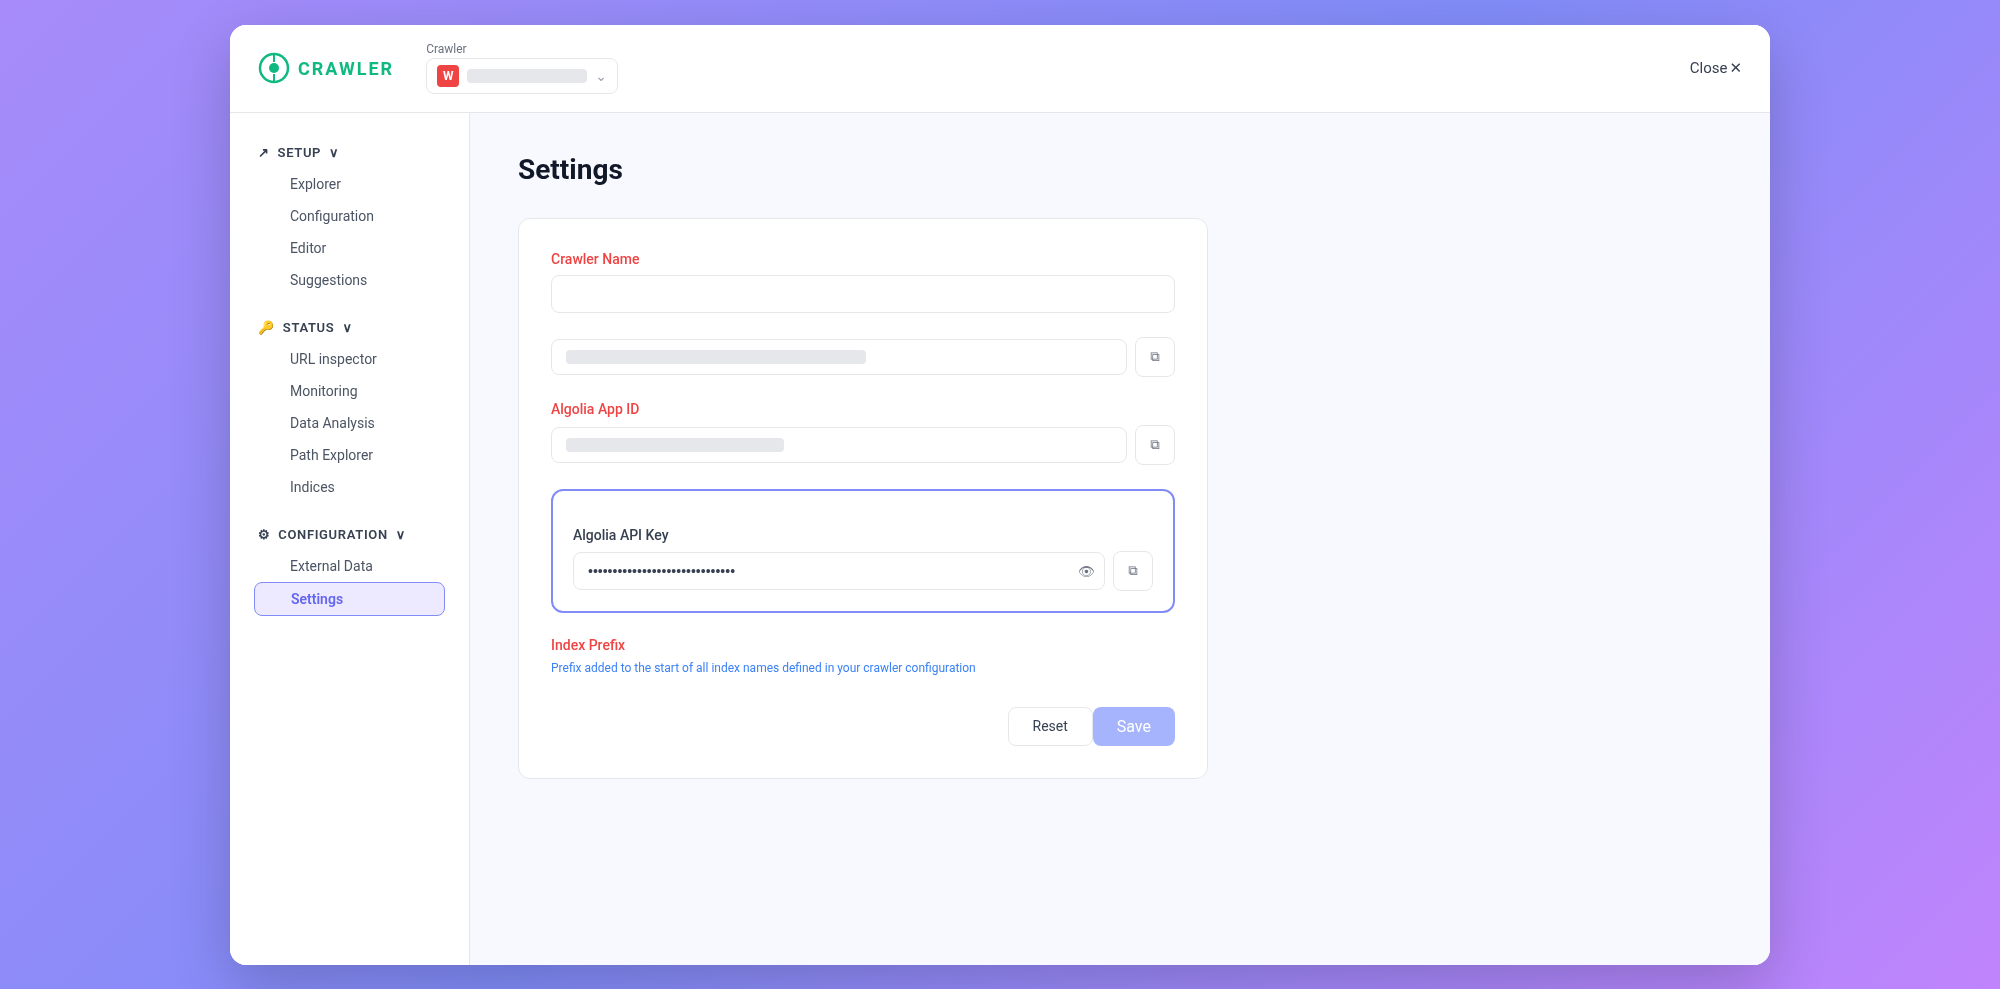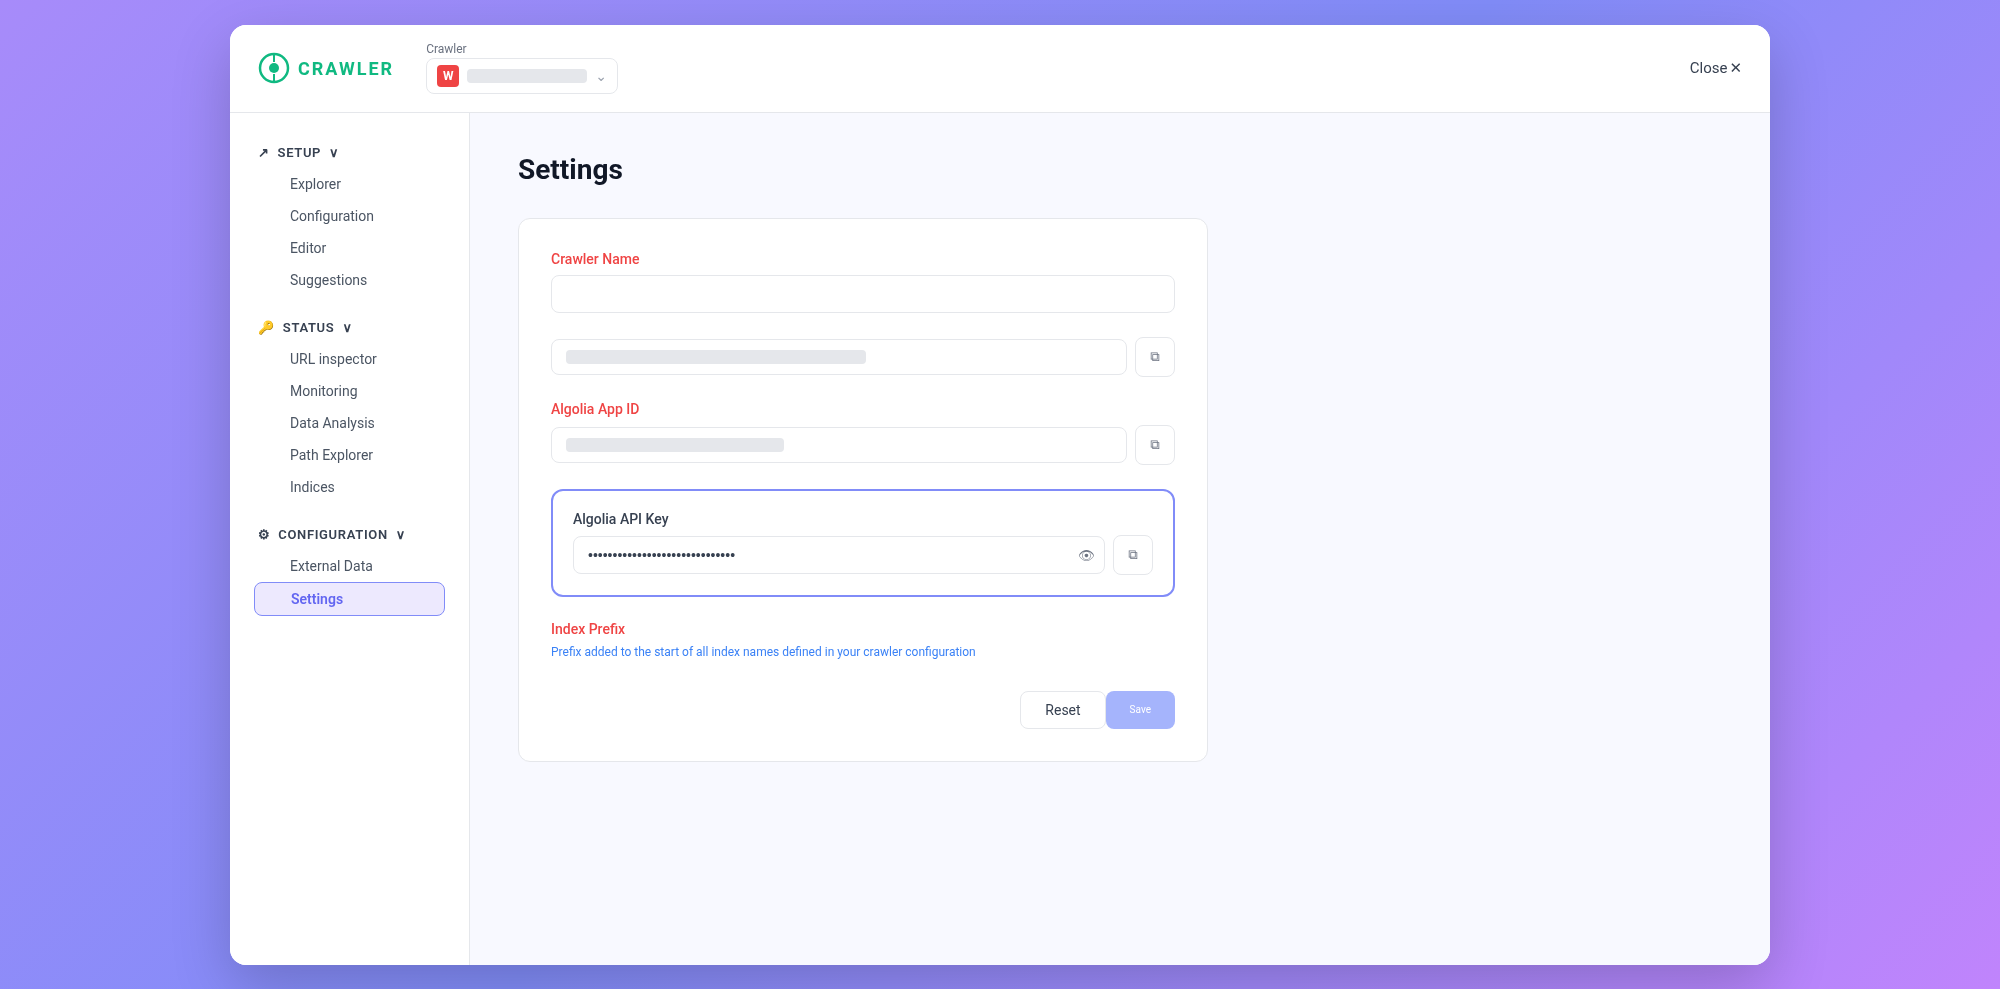--- a/index.html
+++ b/index.html
@@ -217,20 +217,21 @@
       border: 2px solid #818cf8;
       border-radius: 12px;
       padding: 20px;
       margin-bottom: 24px;
     }
     .api-key-label {
       font-size: 14px;
       font-weight: 500;
       color: #374151;
       margin-bottom: 8px;
+      margin-top: 16px;
     }
     .api-key-input-row {
       display: flex;
       align-items: center;
       gap: 8px;
     }
     .api-key-input-wrapper {
       flex: 1;
       position: relative;
     }
@@ -270,21 +271,21 @@
       color: #374151;
       font-size: 14px;
       cursor: pointer;
       font-family: inherit;
     }
     .btn-save {
       padding: 10px 24px;
       border-radius: 8px;
       background: #a5b4fc;
       color: white;
-      font-size: 10px;
+      font-size: 16px;
       cursor: pointer;
       border: none;
       font-family: inherit;
     }
     .hint-text {
       font-size: 12px;
       color: #3b82f6;
       margin-top: 6px;
     }
   </style>

